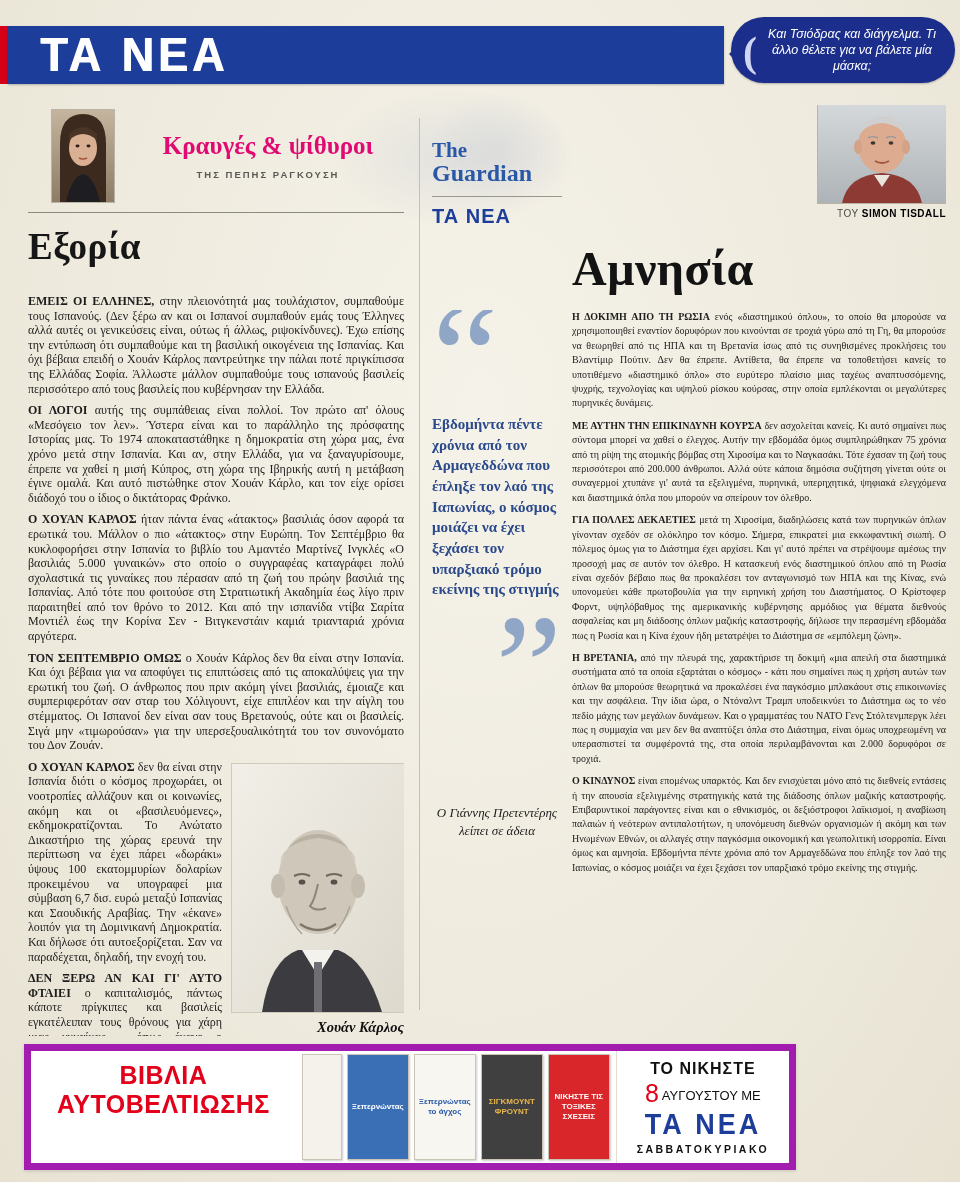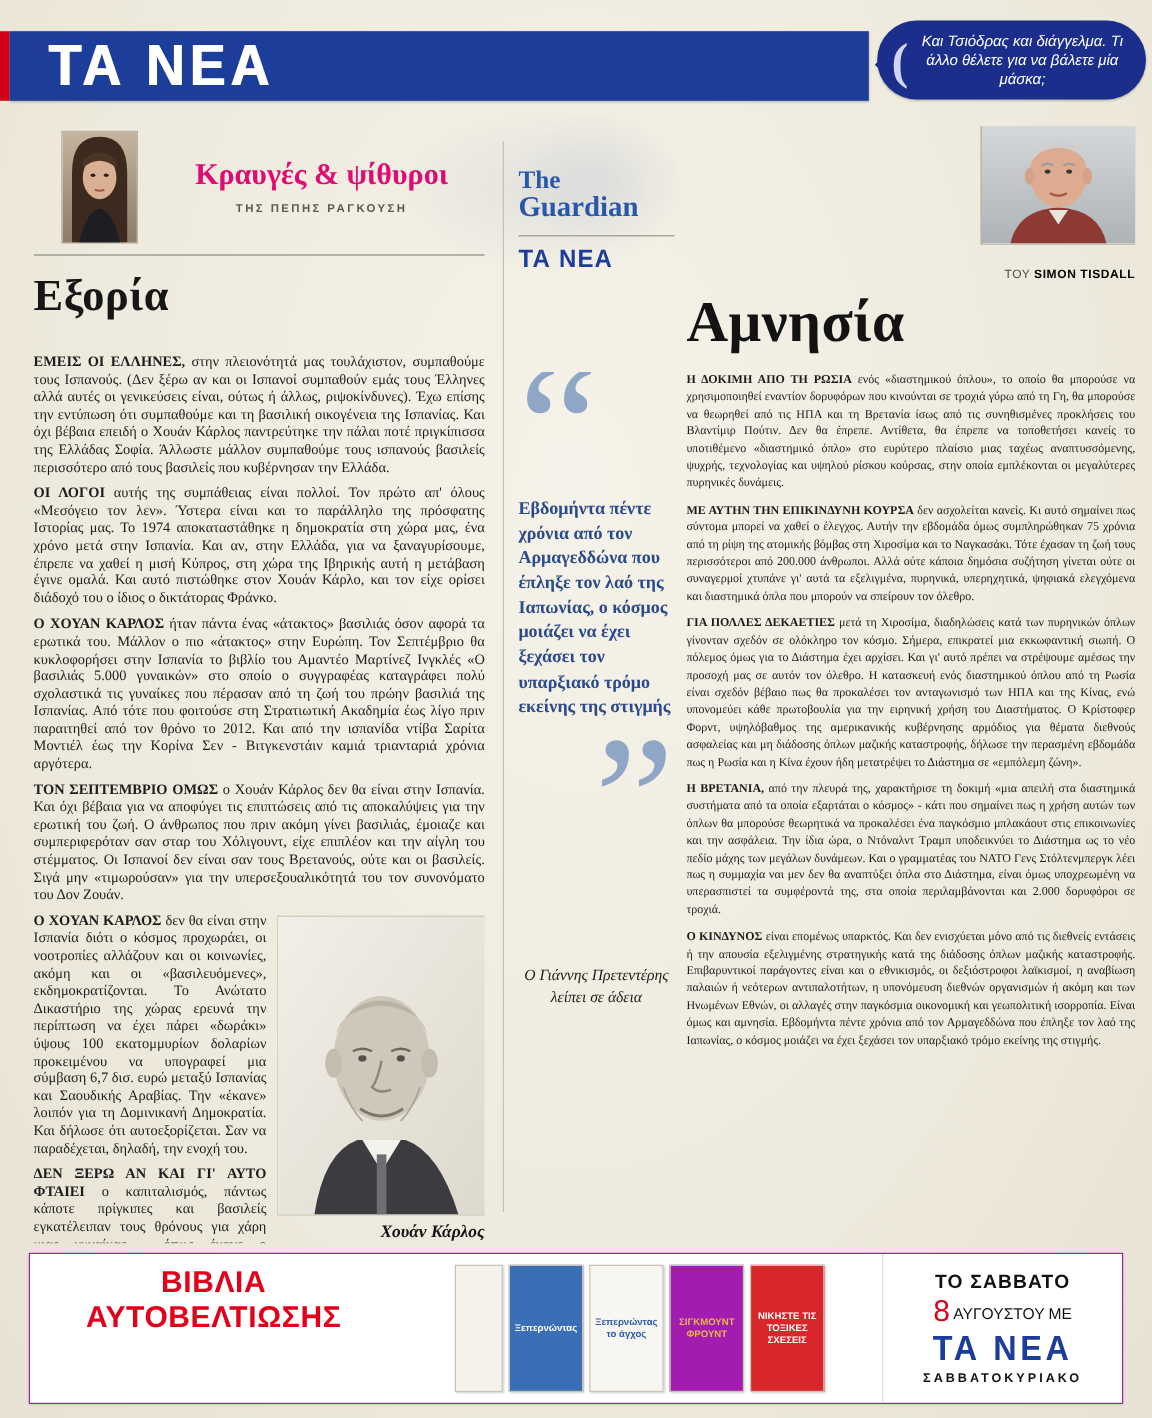--- a/index.html
+++ b/index.html
@@ -44,36 +44,36 @@
   .q-open{font-size:150px;line-height:.62;height:92px;color:#8fa6c6;margin-top:82px;overflow:hidden}
   .pull-quote{color:#2b4a8b;font-weight:bold;font-size:15px;line-height:1.38;margin-top:12px}
   .q-close{font-size:150px;line-height:.9;height:86px;color:#8fa6c6;text-align:right;overflow:hidden}
   .mid-note{margin-top:118px;text-align:center;font-style:italic;font-size:13px;line-height:1.4;color:#26262
 
 6}
   
   .right-col{position:absolute;left:572px;top:105px;width:374px;height:932px;overflow:hidden}
   .tisdall{position:absolute;right:0;top:0;width:128px}
   .tisdall svg{display:block;width:128px;height:98px;box-shadow:0 0 0 1px #b9b4a4}
-  .tisdall-by{text-align:right;font-family:"Liberation Sans",sans-serif;font-size:10px;margin-top:21px;color:#4a4a45;letter-spacing:.5px}
+  .tisdall-by{text-align:right;font-family:"Liberation Sans",sans-serif;font-size:10px;margin-top:5px;color:#4a4a45;letter-spacing:.5px}
   .tisdall-by b{color:#000}
   .r-head{font-size:48px;font-weight:bold;color:#131313;margin-top:136px;letter-spacing:.5px}
   .r-body{margin-top:14px;font-size:10px;line-height:14.4px;text-align:justify}
   .r-body p{margin-bottom:8px}
   
-  .ad{position:absolute;left:24px;top:1044px;width:912px;height:126px;background:#fff;border:1px solid #a21caf;display:flex;box-shadow:0 1px 3px rgba(0,0,0,.15)}
+  .ad{position:absolute;left:24px;top:1044px;width:772px;height:126px;background:#fff;border:7px solid #a21caf;display:flex;box-shadow:0 1px 3px rgba(0,0,0,.15)}
   .ad-left{width:306px;display:flex;flex-direction:column}
   .ad-title{color:#e2001a;font-weight:bold;font-family:"Liberation Sans",sans-serif;font-size:25px;text-align:center;padding:10px 0 7px;letter-spacing:.5px}
   .ad-redbox{background:#e2001a;color:#fff;flex:1;display:flex;align-items:center;justify-content:center;text-align:center;font-family:"Liberation Sans",sans-serif;font-weight:bold;font-size:13.5px;line-height:1.55;margin:0 12px 10px;padding:4px 14px}
   .ad-books{flex:1;display:flex;align-items:center;justify-content:center;gap:5px;padding:0 6px}
   .book{height:106px;width:62px;border:1px solid #c9c4b6;display:flex;align-items:center;justify-content:center;text-align:center;font-family:"Liberation Sans",sans-serif;font-weight:bold;font-size:8px;line-height:1.25;padding:4px;box-shadow:1px 1px 2px rgba(0,0,0,.2)}
   .book1{background:#f5f2ec;color:#cc2222;width:40px}
   .book2{background:#3a6fb5;color:#fff}
   .book3{background:#f8f6f0;color:#2a5aa8}
-  .book4{background:#a21caf;color:#e8b64c}
+  .book4{background:#404040;color:#e8b64c}
   .book5{background:#d8262b;color:#fff}
   .ad-right{width:200px;display:flex;flex-direction:column;align-items:center;justify-content:center;font-family:"Liberation Sans",sans-serif;gap:1px;border-left:1px solid #e2ddd0}
   .ad-sat{font-weight:bold;font-size:16px;letter-spacing:1px;color:#111}
   .ad-date{font-weight:normal;font-size:13px;color:#111}
   .ad-date .d8{color:#e2001a;font-size:25px;vertical-align:-2px}
   .ad-tanea{color:#1c3d99;font-weight:bold;font-size:27px;letter-spacing:3px;transform:scaleY(1.08)}
   .ad-week{font-size:10.5px;letter-spacing:2.5px;font-weight:bold;color:#111;margin-top:2px}
 </style>
 </head>
 <body>
@@ -228,18 +228,18 @@
         <span>Ξεπερνώντας το άγχος</span>
       </div>
     <div class="book book4">
         <span>ΣΙΓΚΜΟΥΝΤ ΦΡΟΥΝΤ</span>
       </div>
     <div class="book book5">
         <span>ΝΙΚΗΣΤΕ ΤΙΣ ΤΟΞΙΚΕΣ ΣΧΕΣΕΙΣ</span>
       </div>
   </div>
   <div class="ad-right">
-    <div class="ad-sat">ΤΟ ΣΑΒΒΑΤΟ</div>
+    <div class="ad-sat">ΤΟ ΝΙΚΗΣΤΕ</div>
     <div class="ad-date"><span class="d8">8</span><span> ΑΥΓΟΥΣΤΟΥ ΜΕ</span></div>
     <div class="ad-tanea">ΤΑ ΝΕΑ</div>
     <div class="ad-week">ΣΑΒΒΑΤΟΚΥΡΙΑΚΟ</div>
   </div>
 </div>
 
 </body></html>

